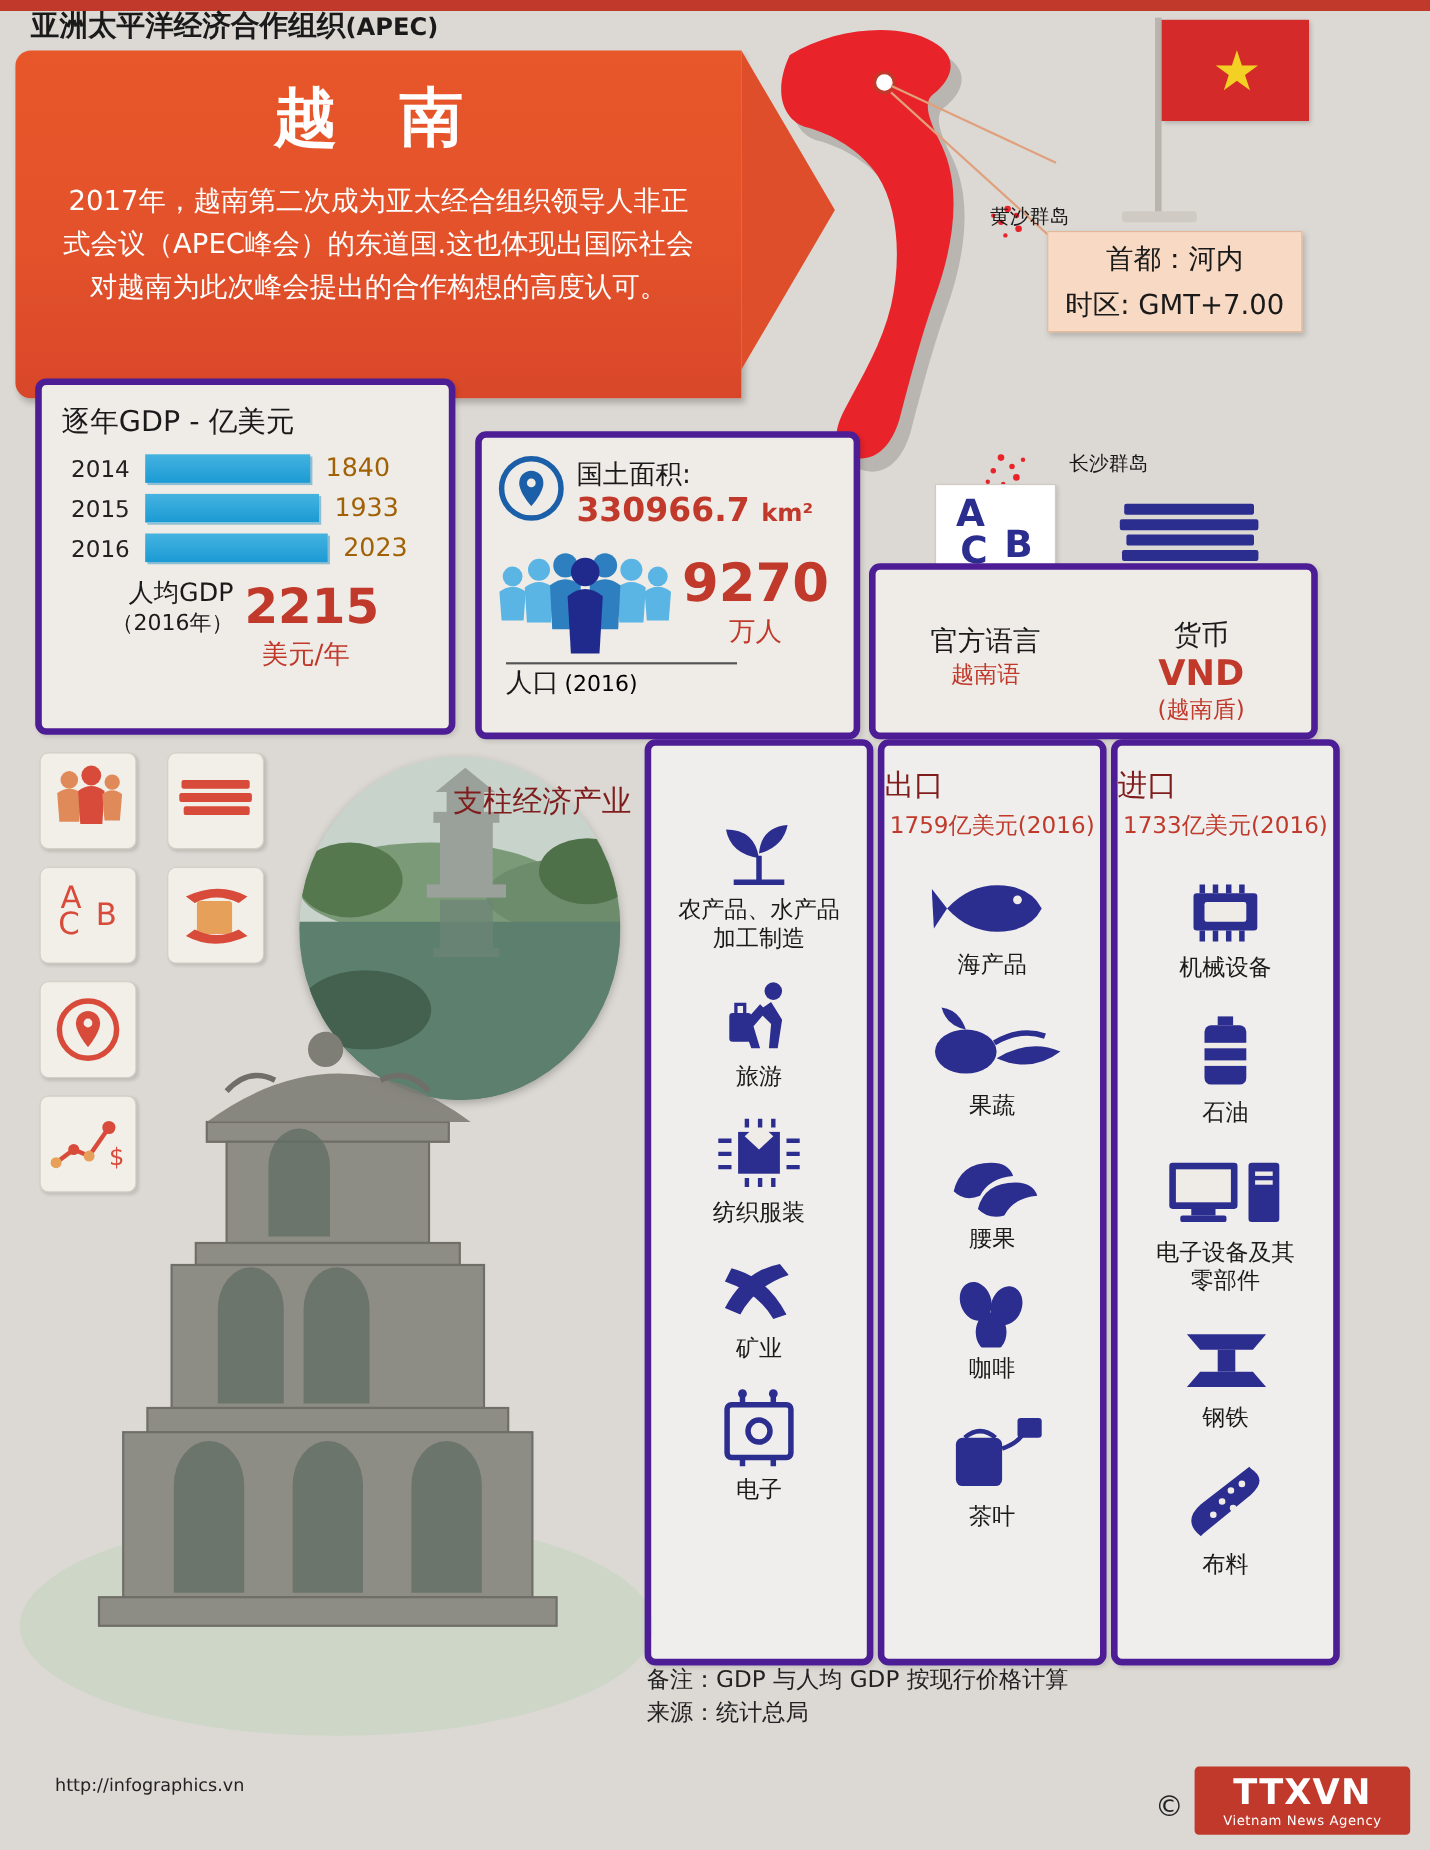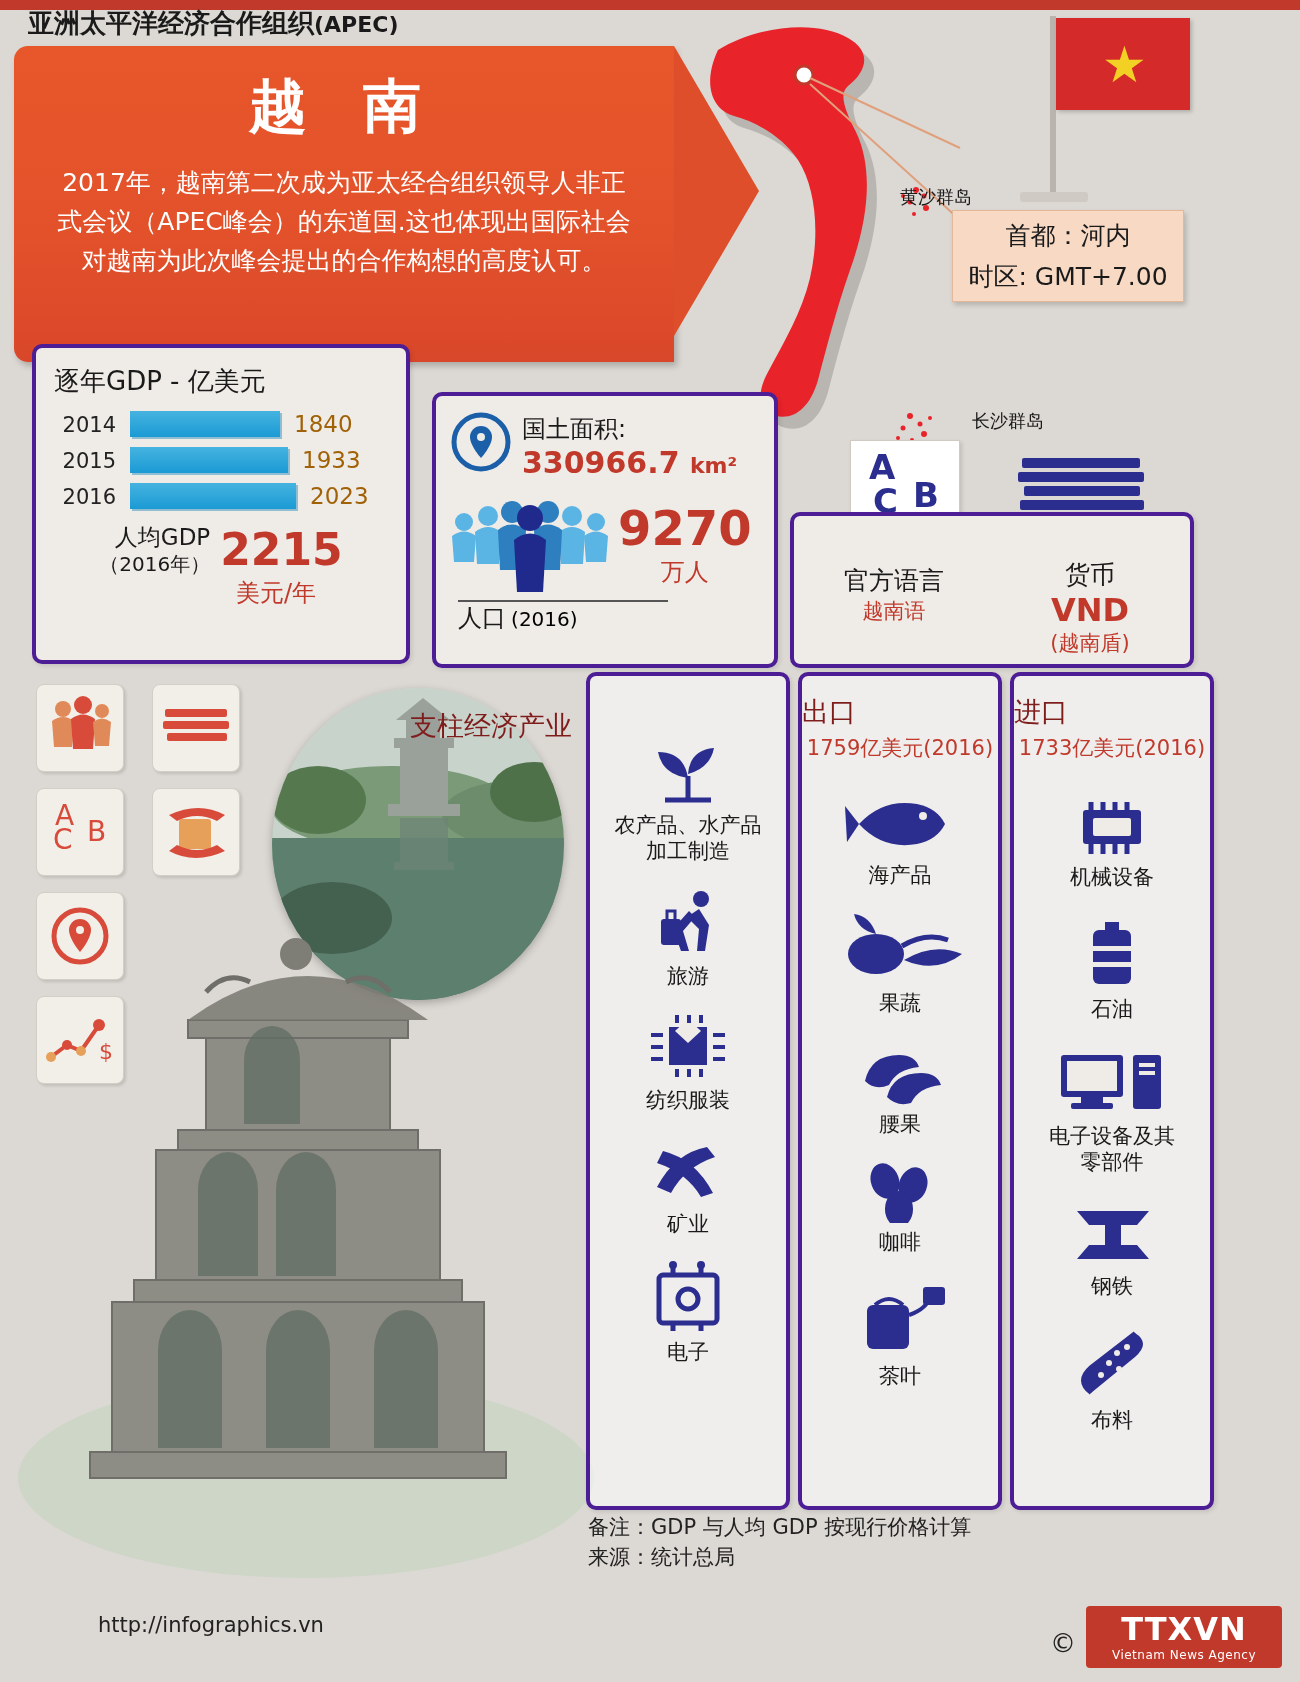--- a/index.html
+++ b/index.html
@@ -52,21 +52,21 @@
   .capbox{
     position:absolute;left:262px;top:200px;width:230px;height:90px;background:#f8d9c4;
     border:1px solid #e4b79a;box-shadow:2px 3px 5px rgba(0,0,0,.18);
   }
   .capbox div{color:#1a1a1a;font-size:25px;text-align:center;margin-top:8px;}
   .mapsvg{position:absolute;left:0;top:0;}
   .lbl{position:absolute;font-size:18px;color:#1a1a1a;}
 
   
   .card{
-    position:absolute;background:#efece7;border:4px solid #4c1d95;border-radius:10px;
+    position:absolute;background:#efece7;border:6px solid #4c1d95;border-radius:10px;
     box-shadow:2px 2px 4px rgba(0,0,0,.10);
   }
   .card-t{background:rgba(255,255,255,.55);}
 
   
   #gdp{left:32px;top:344px;width:370px;height:312px;}
   #gdp .h{font-size:26px;color:#1a1a1a;margin:16px 0 12px 18px;}
   .gdprow{display:flex;align-items:flex-end;margin:0 0 10px 22px;}
   .gdprow .yr{font-size:21px;color:#222;width:58px;text-align:right;}
   .gdpbar{height:26px;background:linear-gradient(180deg,#45b3e0,#1b9ad4);margin:0 14px;
@@ -116,21 +116,21 @@
   
   #pillars{left:586px;top:672px;width:196px;height:830px;}
   #exp{left:798px;top:672px;width:196px;height:830px;}
   #imp{left:1010px;top:672px;width:196px;height:830px;}
   .coltitle{text-align:left;font-size:27px;color:#7f1d1d;margin-top:18px;}
   .colsub{text-align:center;font-size:21px;color:#c0392b;margin-top:4px;}
   .colitem{text-align:center;margin-top:14px;}
   .colitem .cap{font-size:21px;color:#1a1a1a;line-height:1.25;margin-top:2px;}
 
   .note{position:absolute;left:588px;top:1512px;font-size:21px;color:#222;line-height:1.45;}
-  .url{position:absolute;left:50px;top:1613px;font-size:21px;color:#222;margin-left:48px;}
+  .url{position:absolute;left:50px;top:1613px;font-size:16px;color:#222;}
   .ttx{
     position:absolute;right:18px;bottom:14px;width:196px;height:62px;background:#c0392b;
     border-radius:4px;color:#fff;text-align:center;
   }
   .ttx .b{font-size:32px;font-weight:bold;letter-spacing:1px;margin-top:4px;}
   .ttx .s{font-size:12px;letter-spacing:.5px;}
   .copy{position:absolute;right:224px;bottom:24px;font-size:26px;color:#222;}
   .ground{
     position:absolute;left:18px;top:1378px;width:576px;height:200px;border-radius:50%;
     background:#cdd6c7;

